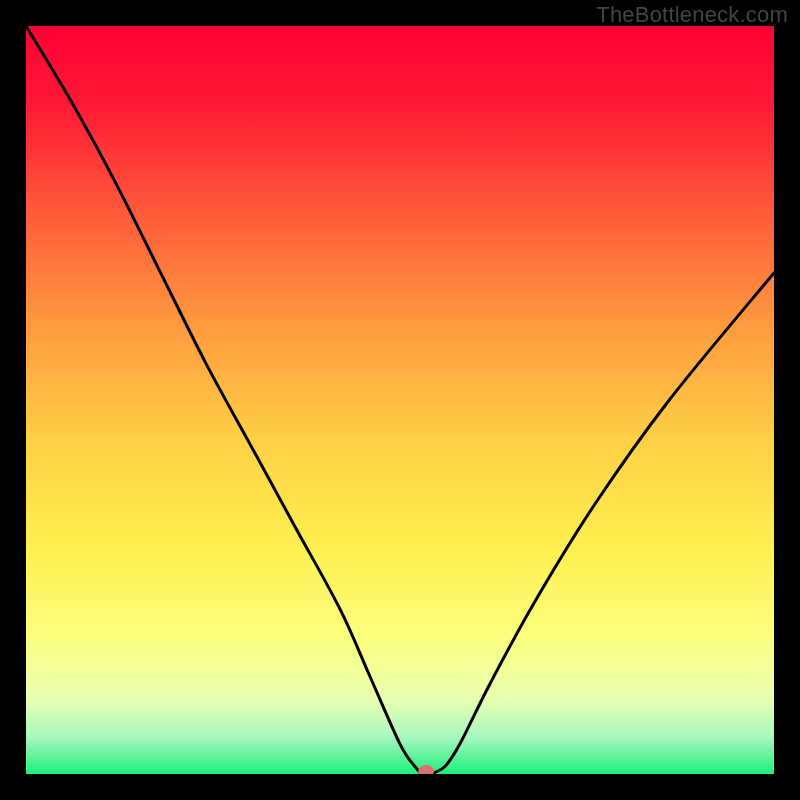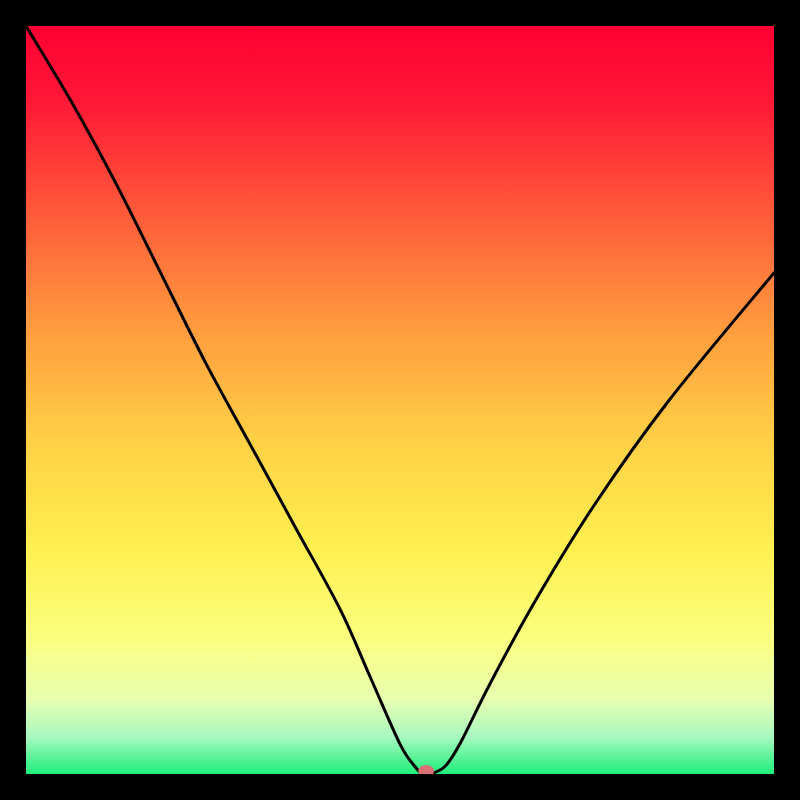--- a/index.html
+++ b/index.html
@@ -33,20 +33,21 @@
     top: 26px;
     width: 748px;
     height: 748px;
   }
   svg { display: block; }
 </style>
 </head>
 <body>
 
 <div class="frame">
+  <div class="watermark">TheBottleneck.com</div>
 
   <div class="plot-wrap">
     <svg id="chart-svg" width="748" height="748" viewBox="0 0 748 748">
       <defs>
         <linearGradient id="bg-grad" x1="0" y1="0" x2="0" y2="1">
             <stop offset="0%" stop-color="#ff0033"></stop>
             <stop offset="10%" stop-color="#ff1836"></stop>
             <stop offset="25%" stop-color="#ff5a3a"></stop>
             <stop offset="40%" stop-color="#ff9a3e"></stop>
             <stop offset="55.00000000000001%" stop-color="#ffcf45"></stop>

